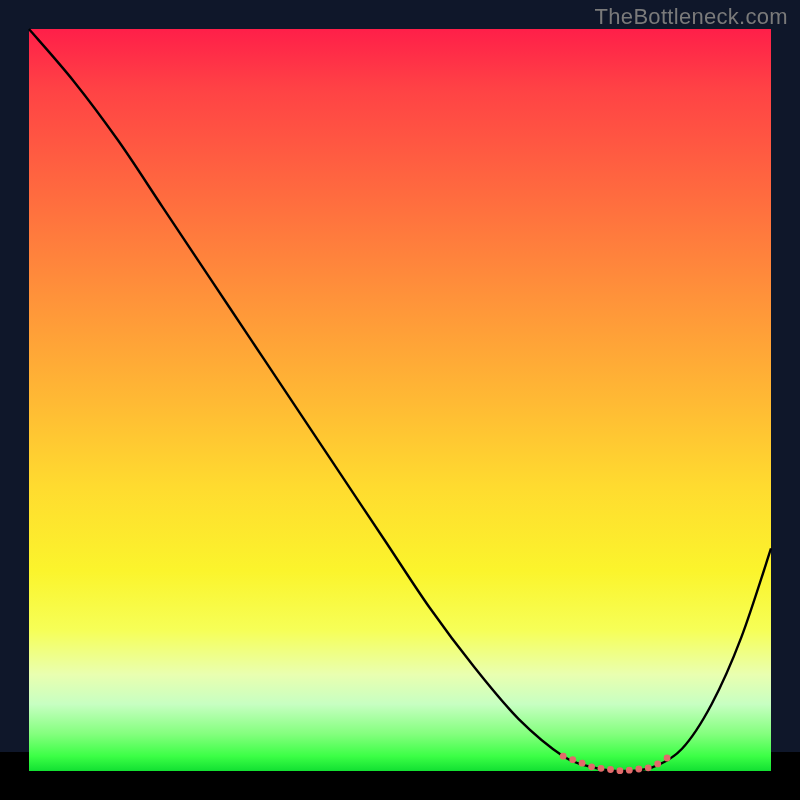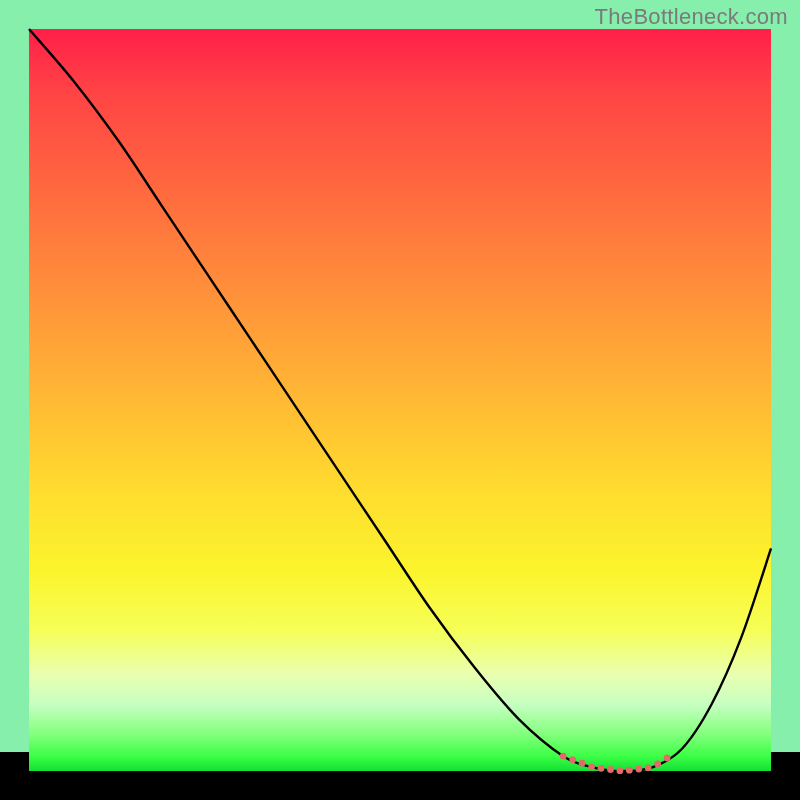--- a/index.html
+++ b/index.html
@@ -8,21 +8,21 @@
     width: 800px;
     height: 800px;
     background: #000;
     overflow: hidden;
     font-family: Arial, Helvetica, sans-serif;
   }
   .frame {
     position: relative;
     width: 800px;
     height: 752px;
-    background: #86efac;
+    background: #0f172a;
   }
   .watermark {
     position: absolute;
     top: 4px;
     right: 12px;
     color: #7a7a7a;
     font-size: 22px;
     font-weight: 500;
     letter-spacing: 0.3px;
     z-index: 10;

